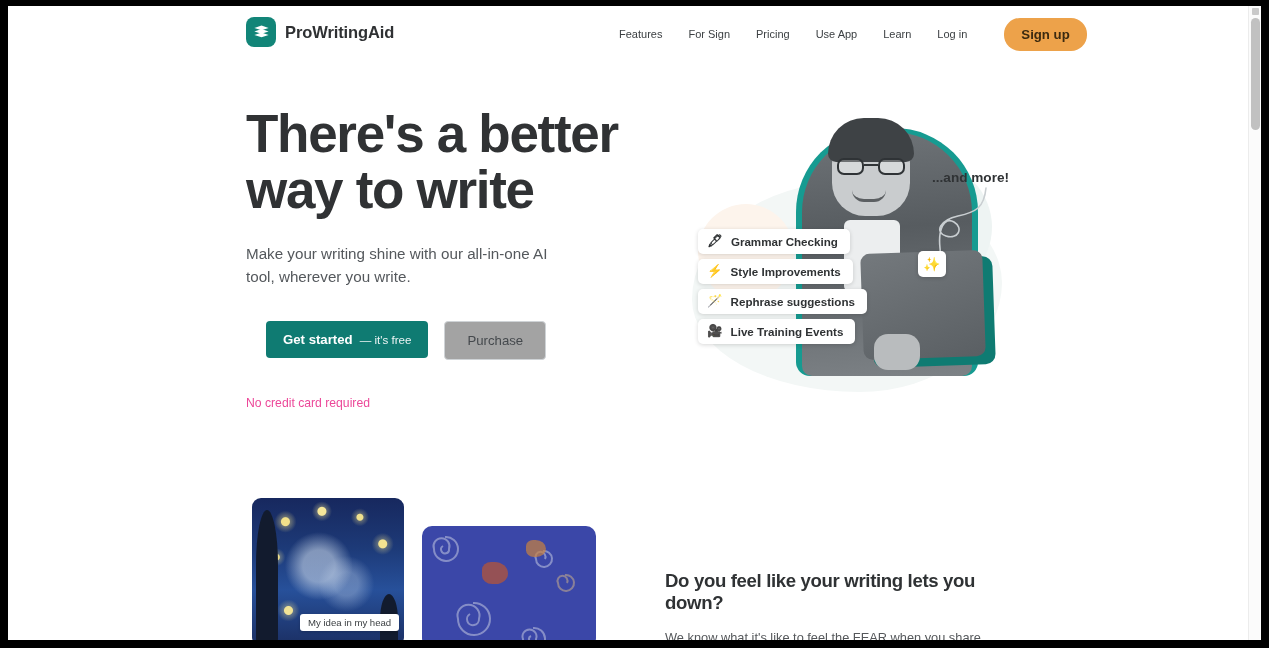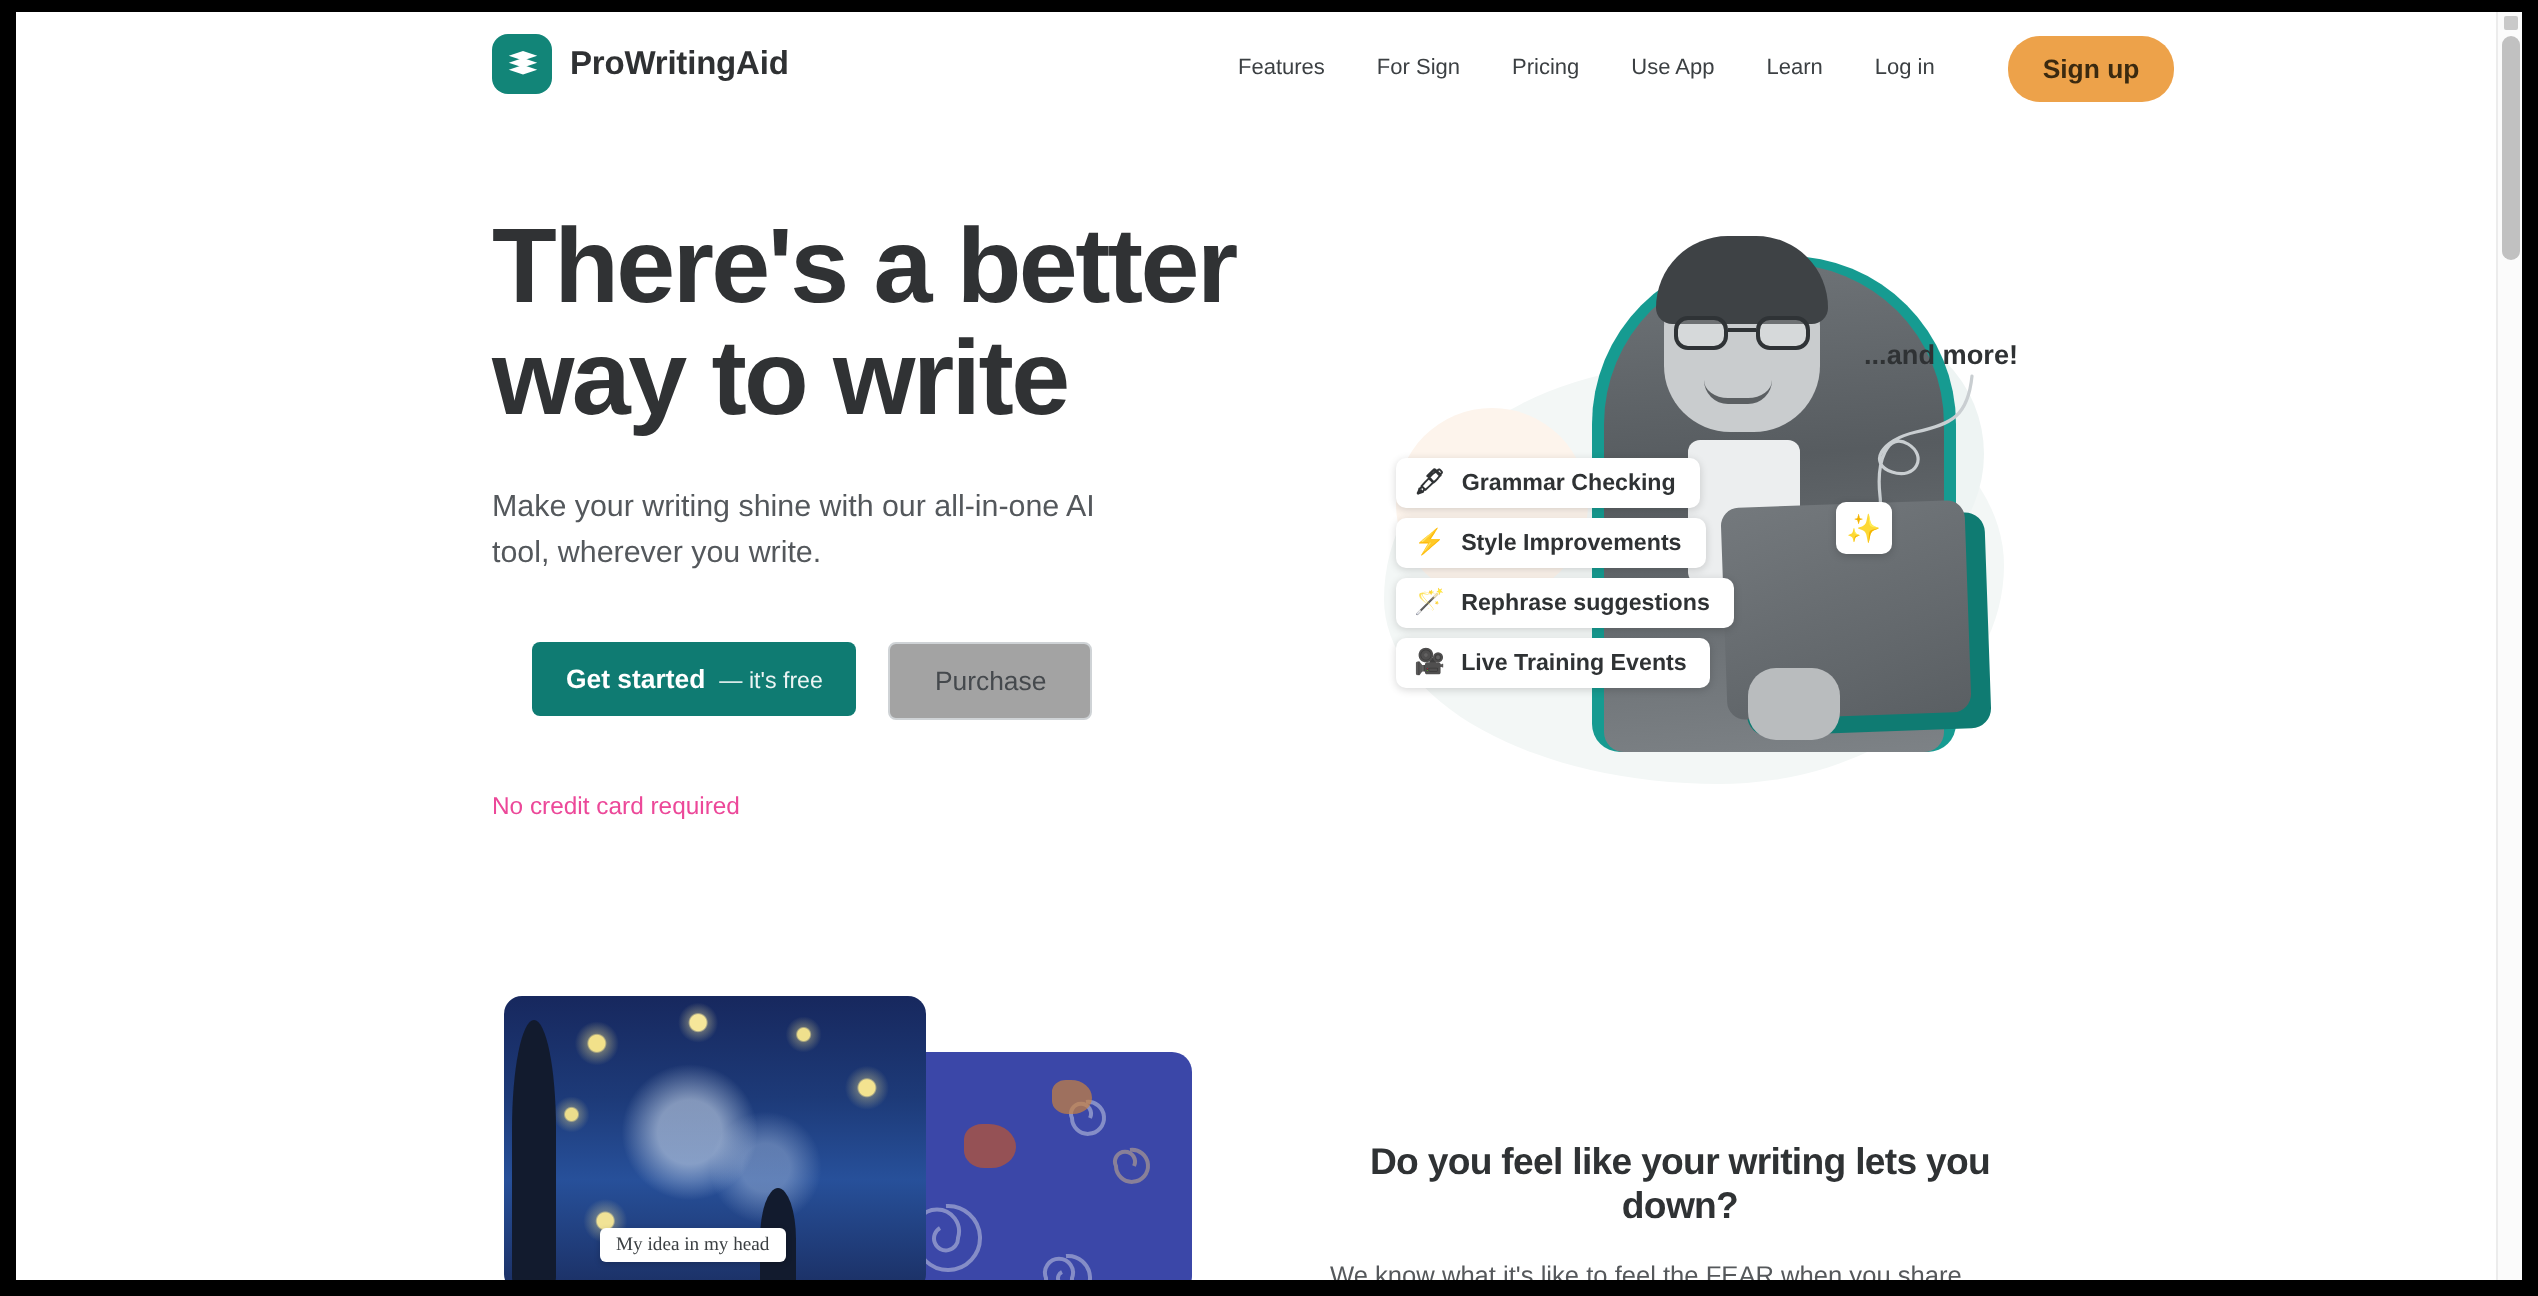--- a/index.html
+++ b/index.html
@@ -189,52 +189,51 @@
   #sect2 { position: absolute; left: 0; top: 476px; width: 1253px; height: 158px; }
   .art2-wrap { position: absolute; left: 238px; top: 14px; width: 350px; height: 150px; }
   .card-purple {
     position: absolute; left: 176px; top: 30px; width: 174px; height: 122px;
     background: #3b47a8; border-radius: 10px;
     overflow: hidden;
   }
   .swirl { position: absolute; opacity: .5; }
   .blot { position: absolute; border-radius: 40% 60% 55% 45%; }
   .card-starry {
-    position: absolute; left: 6px; top: 2px; width: 211px; height: 148px;
+    position: absolute; left: 6px; top: 2px; width: 152px; height: 148px;
     border-radius: 9px; overflow: hidden;
     background:
       radial-gradient(circle at 22% 16%, #f2e18a 0 4px, rgba(242,225,138,.35) 5px, transparent 11px),
       radial-gradient(circle at 46% 9%,  #f6e79a 0 4px, rgba(246,231,154,.3) 5px, transparent 10px),
       radial-gradient(circle at 71% 13%, #efe08d 0 3px, rgba(239,224,141,.3) 4px, transparent 9px),
       radial-gradient(circle at 86% 31%, #f3e390 0 4px, rgba(243,227,144,.3) 5px, transparent 11px),
       radial-gradient(circle at 16% 40%, #ecdd8c 0 3px, rgba(236,221,140,.3) 4px, transparent 9px),
       radial-gradient(circle at 24% 76%, #f1e396 0 4px, rgba(241,227,150,.3) 5px, transparent 11px),
       radial-gradient(circle at 44% 46%, rgba(214,226,240,.55) 0 16px, transparent 34px),
       radial-gradient(circle at 62% 58%, rgba(186,204,230,.4) 0 12px, transparent 28px),
       linear-gradient(180deg,#17285e 0%,#1d3a78 34%,#27509a 62%,#1b2f63 100%);
-    font-family: Liberation Serif, serif;
   }
   .cypress {
     position: absolute; left: 4px; top: 12px; width: 22px; height: 136px;
     background: #121b2e;
     border-radius: 50% 50% 18% 18% / 40% 40% 6% 6%;
   }
   .cypress2 {
     position: absolute; left: 128px; top: 96px; width: 18px; height: 56px;
     background: #121b2e; border-radius: 50% 50% 10% 10% / 46% 46% 6% 6%;
   }
   .idea-label {
     position: absolute; left: 48px; top: 116px;
     background: #ffffff; border-radius: 3px;
     padding: 3px 8px; font-size: 9.6px; color: #3c4043;
     box-shadow: 0 1px 3px rgba(0,0,0,.2); white-space: nowrap;
   }
   .sect2-text { position: absolute; left: 657px; top: 88px; width: 350px; }
   h2.sect2-title {
-    font-size: 18.6px; font-weight: bold; color: #2f3234; letter-spacing: -0.35px; text-align: center;
+    font-size: 18.6px; font-weight: bold; color: #2f3234; letter-spacing: -0.35px;
   }
   .sect2-body {
     margin-top: 14px; font-size: 12.8px; line-height: 20.5px; color: #55585b;
     width: 342px;
   }
   
   #scrollbar {
     position: absolute; right: 0; top: 0; width: 13px; height: 634px;
     background: #fbfbfb; border-left: 1px solid #ececec;
     cursor: pointer;

